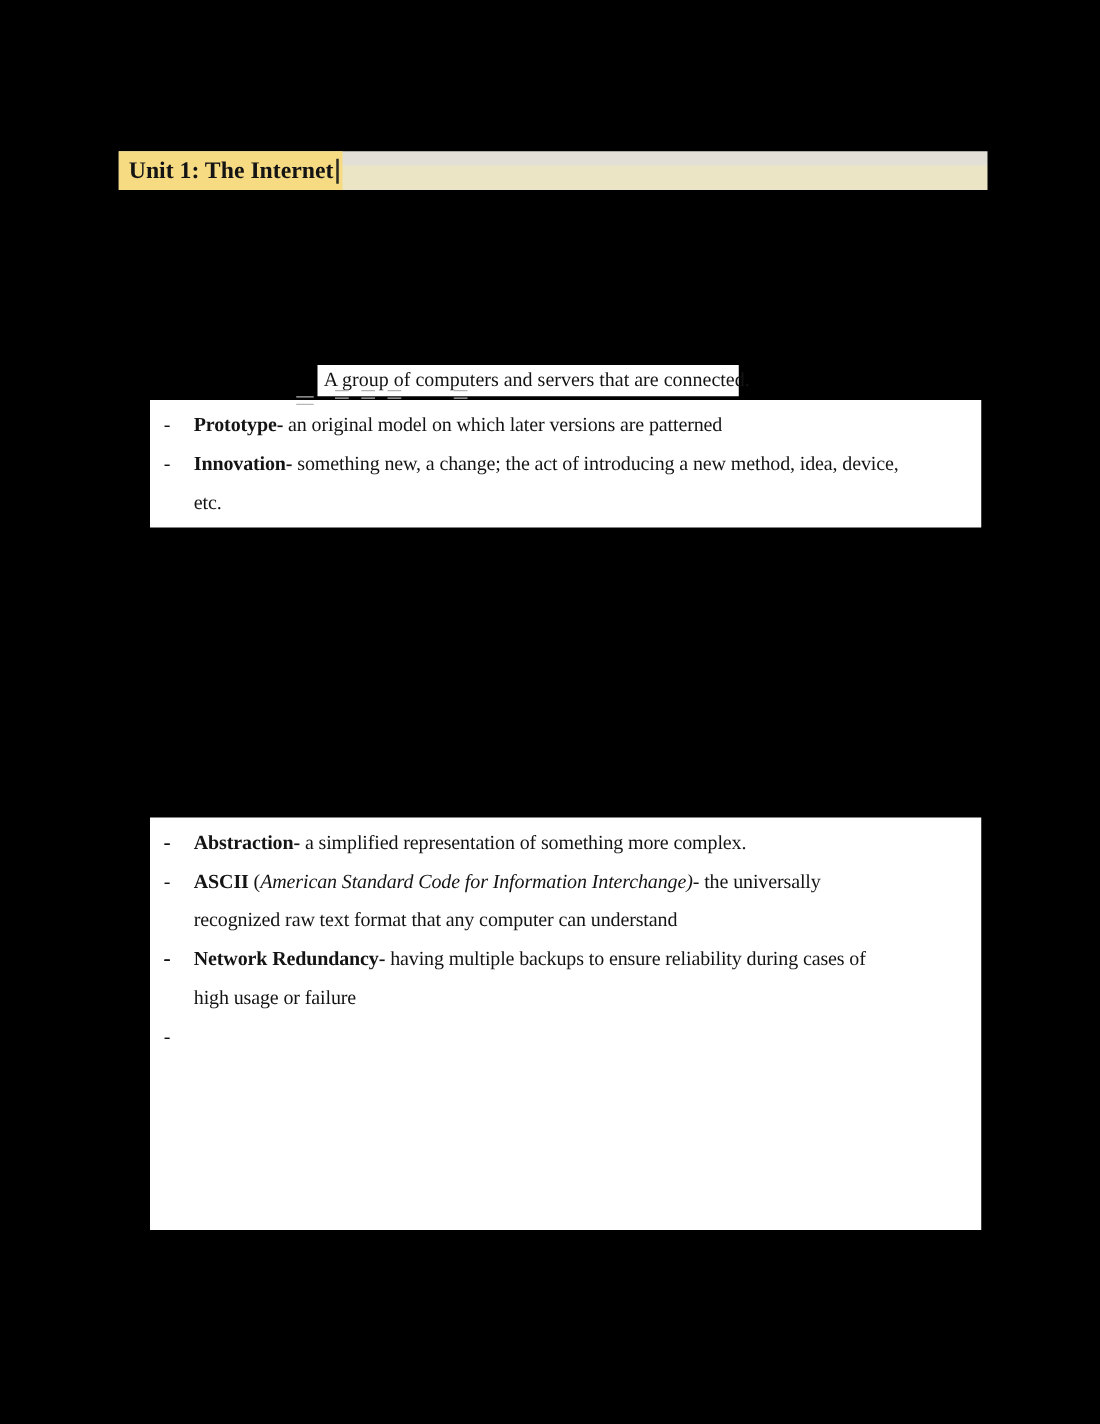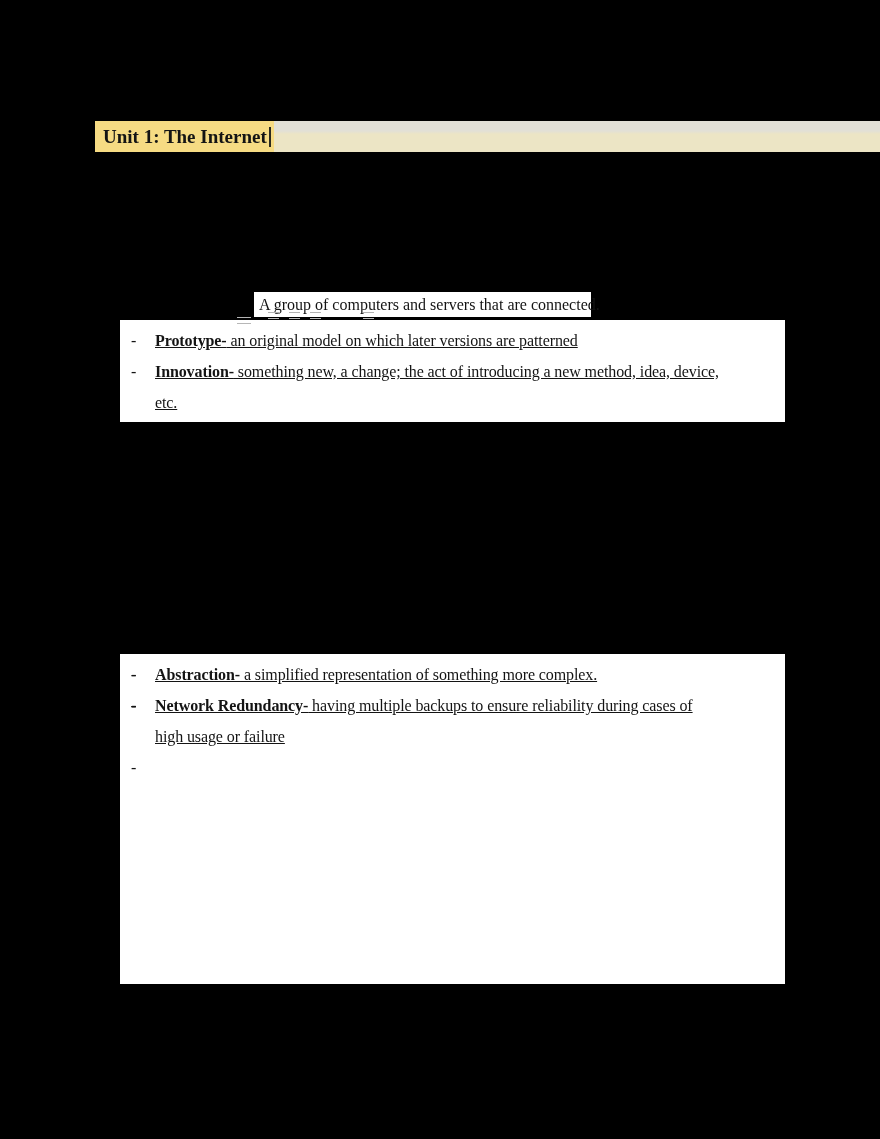--- a/index.html
+++ b/index.html
@@ -19,21 +19,21 @@
     position: absolute;
     inset: 0;
     background: var(--color-page_bg, #000000);
   }
 
   
   .title-bar {
     position: absolute;
     left: 95px;
     top: 121px;
-    width: 785px;
+    width: 695px;
     height: 31px;
     background: linear-gradient(to bottom,
       var(--color-bar_cream_top, #E2E0D6) 0px,
       var(--color-bar_cream_top, #E2E0D6) 10px,
       var(--color-bar_cream, #ECE5C5) 13px,
       var(--color-bar_cream, #ECE5C5) 100%);
   }
   .title-highlight {
     display: inline-flex;
     align-items: center;
@@ -100,21 +100,20 @@
     padding-left: 35px;
     line-height: 31px;
   }
   .vocab-item .dash {
     position: absolute;
     left: 11px;
     top: 0;
   }
   .vocab-item .runs {
     white-space: pre-wrap;
-    text-decoration: underline;
   }
   .runs .bold { font-weight: bold; }
   .runs .italic { font-style: italic; }
   .runs .normal { font-weight: normal; font-style: normal; }
 </style>
 </head>
 <body style="--color-page_bg: #000000; --color-bar_cream: #ECE5C5; --color-bar_cream_top: #E2E0D6; --color-title_highlight: #F6DB83; --color-box_bg: #FFFFFF; --color-text: #141414;">
 
 <div class="page">
 
@@ -137,21 +136,22 @@
 
   <div class="vocab-box basic">
       <div class="vocab-item"><span class="dash">-</span><span class="runs"><span class="bold">Prototype-</span><span class="normal"> an original model on which later versions are patterned</span></span></div>
       <div class="vocab-item"><span class="dash">-</span><span class="runs"><span class="bold">Innovation-</span><span class="normal"> something new, a change; the act of introducing a new method, idea, device,
 etc.</span></span></div>
     </div>
 
   <div class="vocab-box internet">
       <div class="vocab-item"><span class="dash">-</span></div>
       <div class="vocab-item"><span class="dash">-</span><span class="runs"><span class="bold">Abstraction-</span><span class="normal"> a simplified representation of something more complex.</span></span></div>
-      <div class="vocab-item"><span class="dash">-</span></div>
+      <div class="vocab-item"><span class="dash">-</span><span class="runs"><span class="bold">ASCII</span><span class="normal"> (</span><span class="italic">American Standard Code for Information Interchange)-</span><span class="normal"> the universally
+recognized raw text format that any computer can understand</span></span></div>
       <div class="vocab-item"><span class="dash">-</span></div>
       <div class="vocab-item"><span class="dash">-</span></div>
       <div class="vocab-item"><span class="dash">-</span><span class="runs"><span class="bold">Network Redundancy-</span><span class="normal"> having multiple backups to ensure reliability during cases of
 high usage or failure</span></span></div>
       <div class="vocab-item"><span class="dash">-</span></div>
     </div>
 
 </div>
 
 </body></html>

